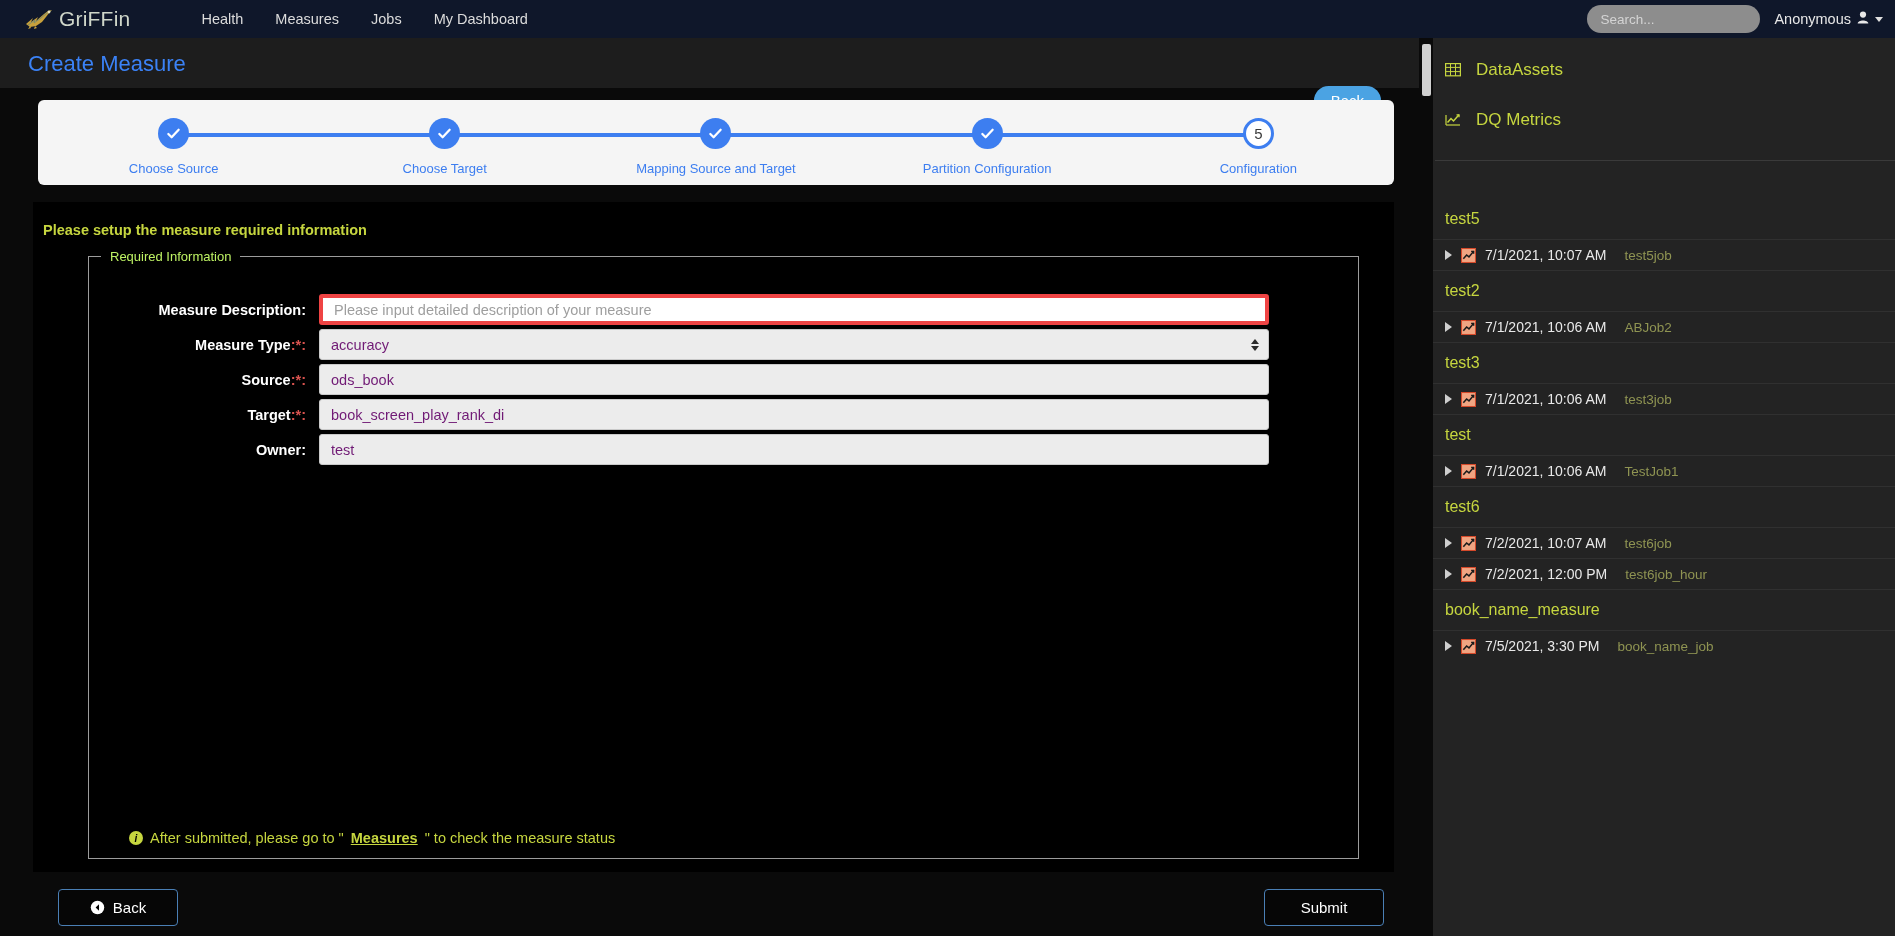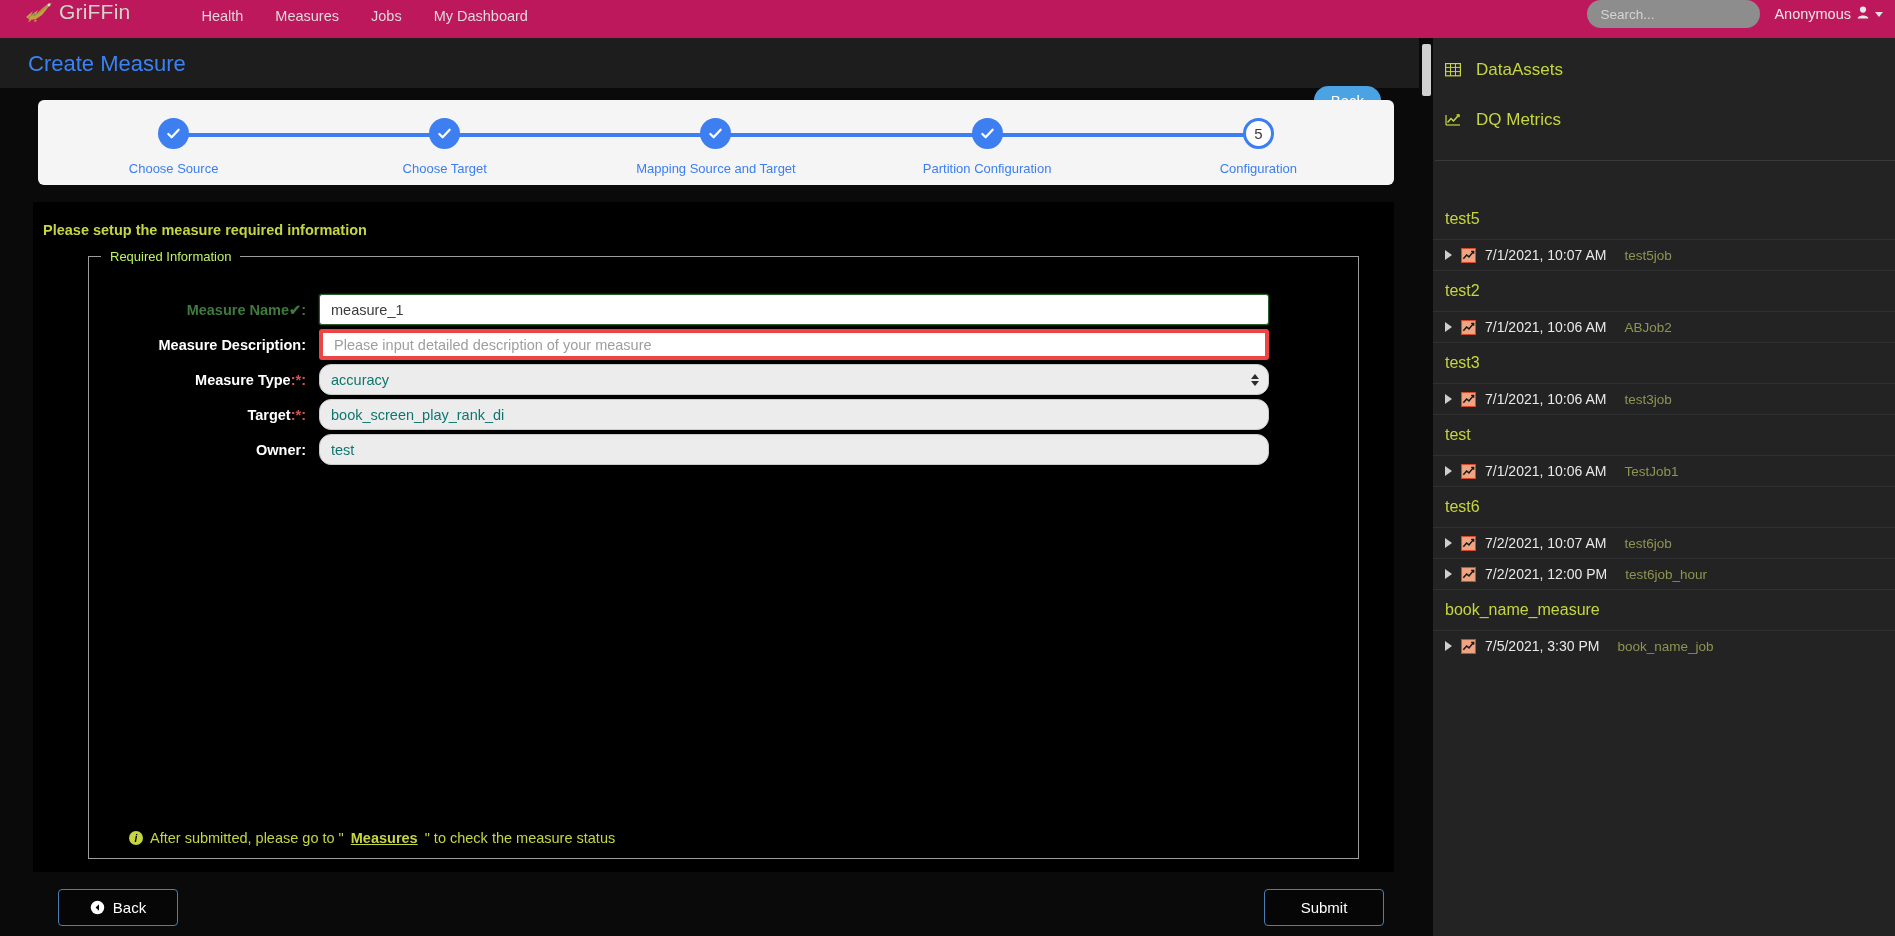--- a/index.html
+++ b/index.html
@@ -6,22 +6,22 @@
   html, body {
     width: 1895px; height: 936px;
     background: #0a0a0a;
     font-family: "Liberation Sans", sans-serif;
     overflow: hidden;
   }
   .app { position: relative; width: 1895px; height: 936px; display: flex; flex-direction: column; }
 
   
   .navbar {
-    height: 38px; background: #be185d; flex: 0 0 38px;
-    display: flex; align-items: flex-start; position: relative;
+    height: 38px; background: #0f172a; flex: 0 0 38px;
+    display: flex; align-items: center; position: relative;
   }
   .brand { display: flex; align-items: center; margin-left: 22px; }
   .brand-logo { width: 34px; height: 24px; position: relative; margin-right: 3px; }
   .brand-text { font-size: 21px; color: #cfd6c9; letter-spacing: .2px; font-weight: 400; }
   .nav-links { display: flex; align-items: center; margin-left: 55px; gap: 0; }
   .nav-link {
     color: #dcdcdc; font-size: 14.5px; padding: 8px 16px; text-decoration: none;
     cursor: pointer; white-space: nowrap;
   }
   .nav-right { position: absolute; right: 6px; display: flex; align-items: center; gap: 14px; }
@@ -93,22 +93,22 @@
   .req-star { color: #d9534f; }
   .field-wrap { flex: 1; padding-right: 50px; max-width: 1000px; }
   .txt-input {
     width: 100%; height: 31px; border-radius: 3px; border: 4px solid #ef4444;
     background: #fff; padding: 0 11px; font-size: 14.5px; color: #3b3b3b;
     font-family: "Liberation Sans", sans-serif; outline: none;
   }
   .txt-input.valid { border: 1px solid #2d5d2d; box-shadow: 0 0 2px #2d5d2d; }
   .txt-input::placeholder { color: #9e9e9e; }
   .sel-input {
-    width: 100%; height: 31px; border-radius: 12px; border: 1px solid #c9c9c9;
-    background: #ececec; padding: 0 11px; font-size: 14.5px; color: #0f766e;
+    width: 100%; height: 31px; border-radius: 3px; border: 1px solid #c9c9c9;
+    background: #ececec; padding: 0 11px; font-size: 14.5px; color: #701a75;
     font-family: "Liberation Sans", sans-serif; outline: none; -webkit-appearance: none;
     appearance: none; display: flex; align-items: center; cursor: pointer; position: relative;
   }
   .spin-arrows {
     position: absolute; right: 9px; top: 50%; transform: translateY(-50%);
     display: flex; flex-direction: column; gap: 2px;
   }
   .spin-up { width: 0; height: 0; border-left: 4px solid transparent; border-right: 4px solid transparent; border-bottom: 5px solid #2b2b2b; }
   .spin-dn { width: 0; height: 0; border-left: 4px solid transparent; border-right: 4px solid transparent; border-top: 5px solid #2b2b2b; }
 
@@ -256,26 +256,20 @@
       </div>
 
       <div class="form-panel">
         <div class="panel-note">Please setup the measure required information</div>
 
         <fieldset class="req-info">
           <legend>Required Information</legend>
 
           <div class="form-rows">
 
-            <div class="form-row">
-              <div class="form-label valid"><span>Measure Name</span><span>✔</span><span>:</span></div>
-              <div class="field-wrap">
-                <input class="txt-input valid" value="measure_1" style="">
-              </div>
-            </div>
 
             <div class="form-row">
               <div class="form-label"><span>Measure Description</span><span>:</span></div>
               <div class="field-wrap">
                 <input class="txt-input" placeholder="Please input detailed description of your measure" style="">
               </div>
             </div>
 
             <div class="form-row">
               <div class="form-label"><span>Measure Type</span><span class="req-star">:*:</span></div>
@@ -283,20 +277,28 @@
                 <div class="sel-input">
                   <span>accuracy</span>
                   <span class="spin-arrows">
                     <span class="spin-up"></span>
                     <span class="spin-dn"></span>
                   </span>
                 </div>
               </div>
             </div>
 
+            <div class="form-row">
+              <div class="form-label"><span>Source</span><span class="req-star">:*:</span></div>
+              <div class="field-wrap">
+                <div class="sel-input">
+                  <span>ods_book</span>
+                </div>
+              </div>
+            </div>
 
             <div class="form-row">
               <div class="form-label"><span>Target</span><span class="req-star">:*:</span></div>
               <div class="field-wrap">
                 <div class="sel-input">
                   <span>book_screen_play_rank_di</span>
                 </div>
               </div>
             </div>
 

